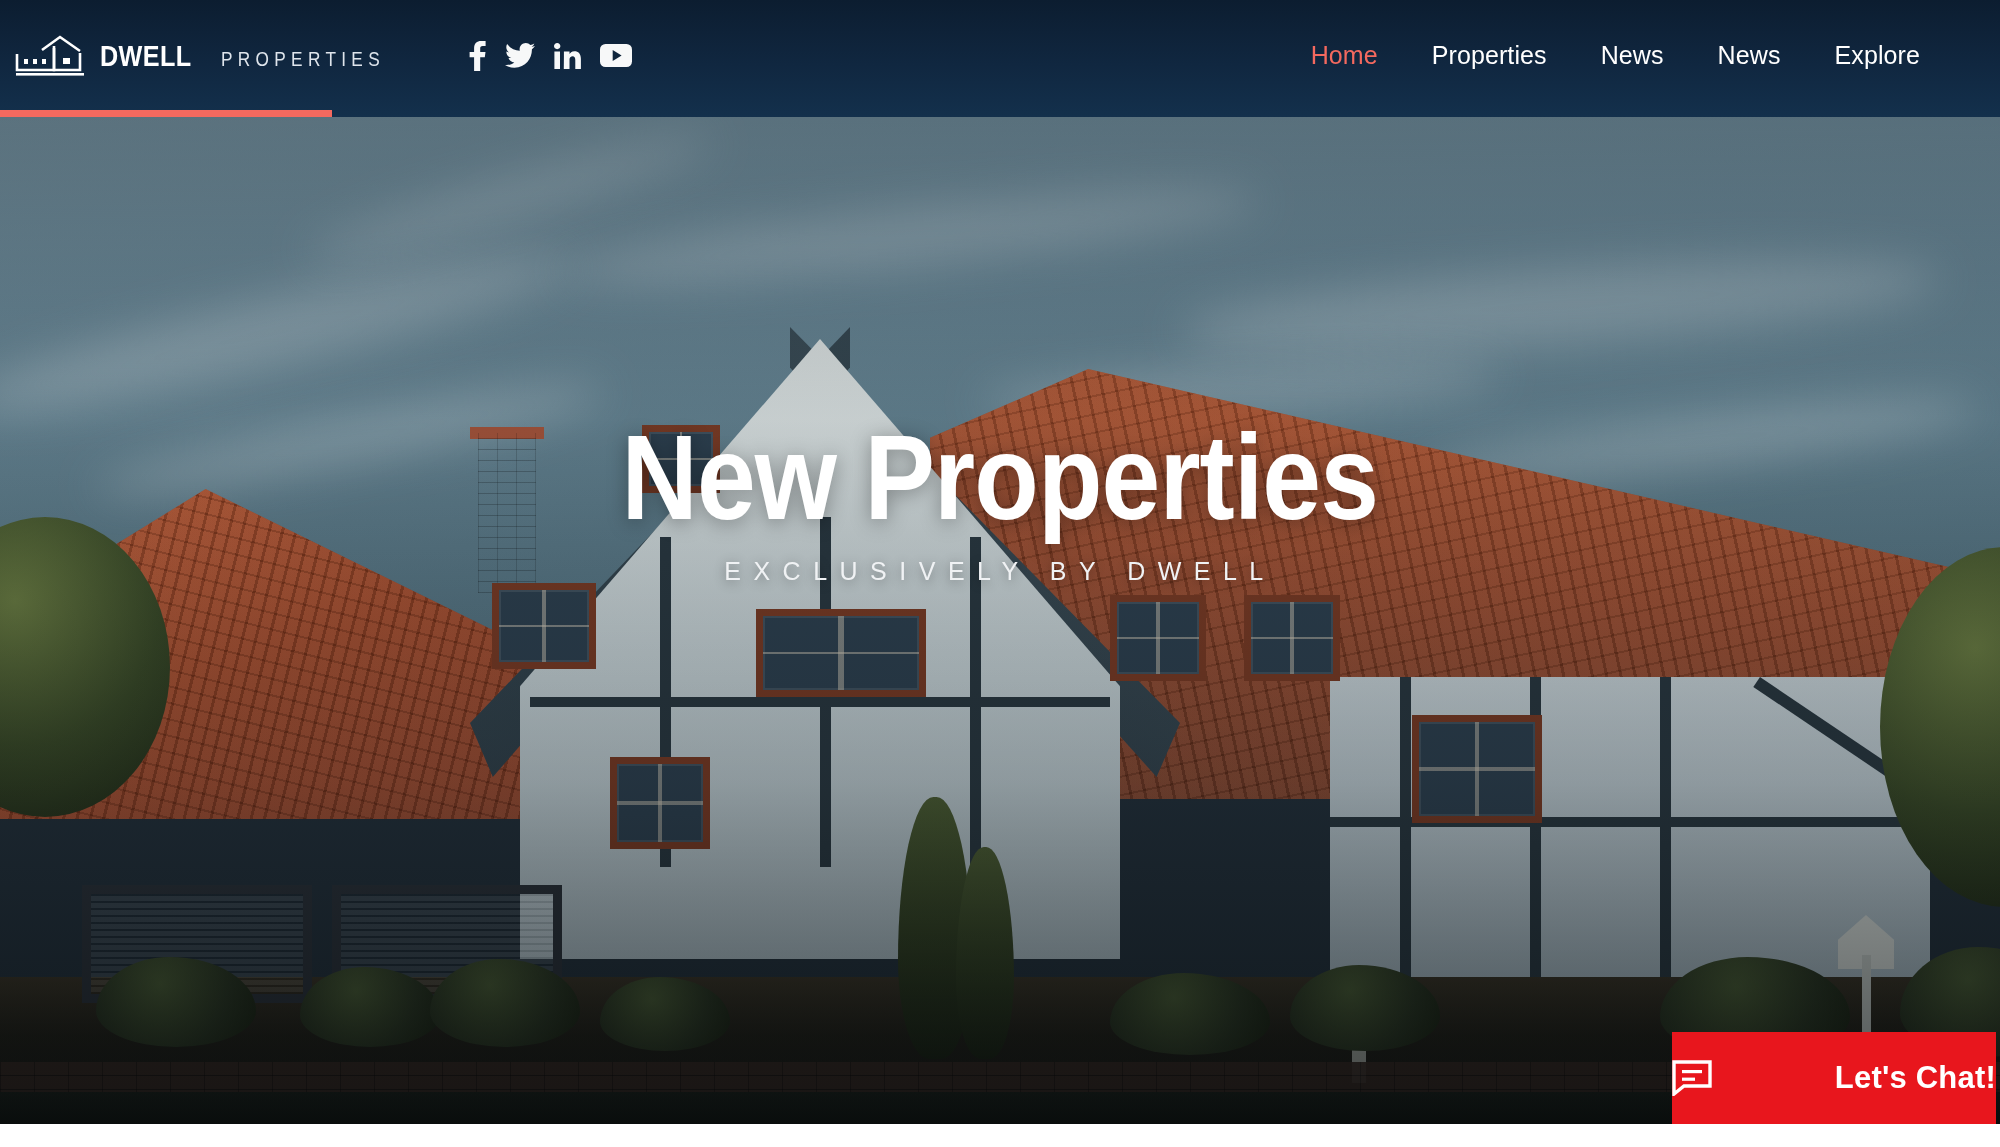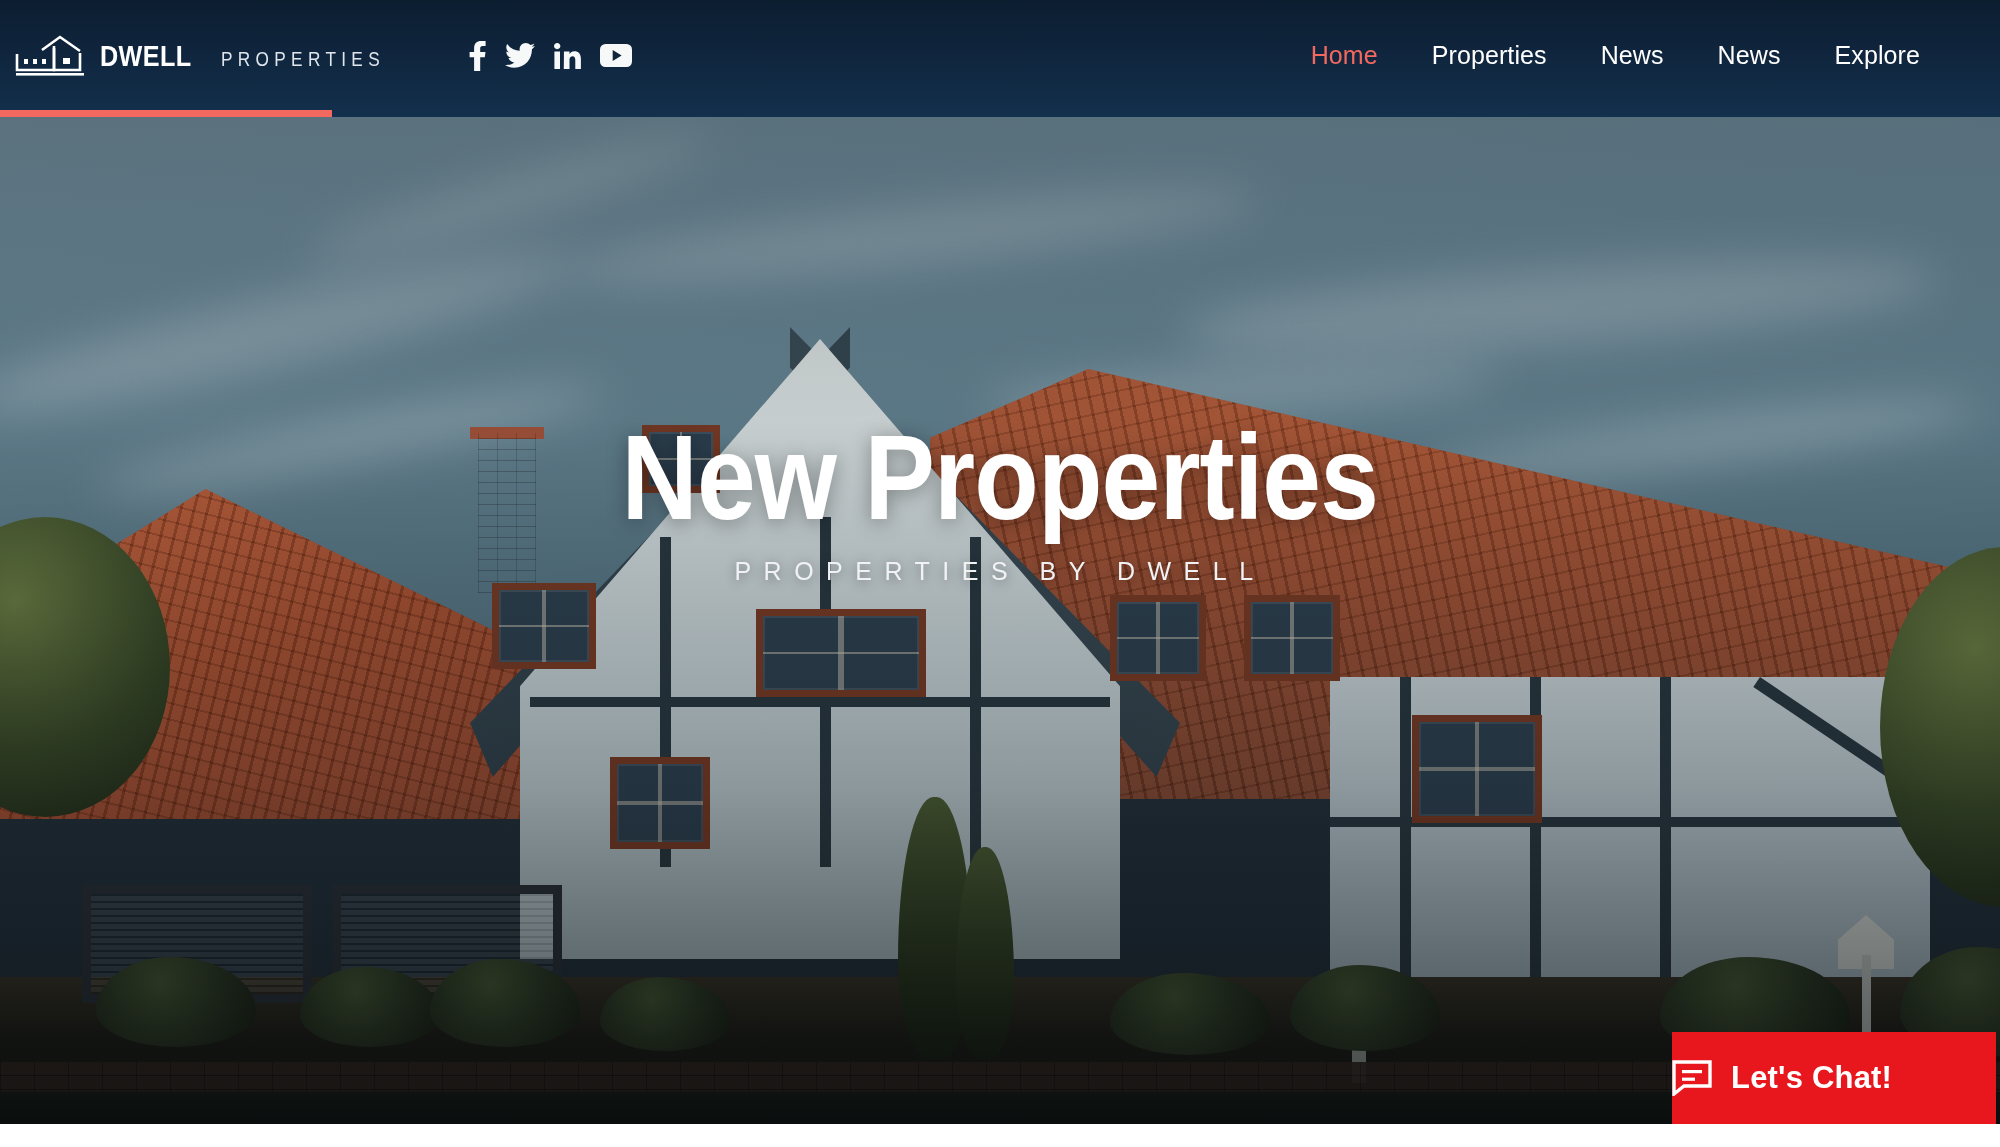--- a/index.html
+++ b/index.html
@@ -189,21 +189,21 @@
     margin-top:103px; width:228px; height:62px;
     background:#e8161d; border:none; color:#ffffff; cursor:pointer;
     font-family:"Liberation Sans Narrow","Liberation Sans",sans-serif;
     font-weight:bold; font-size:28px; letter-spacing:.3px;
   }
 
   
   .chat-btn{
     position:absolute; left:1672px; top:1032px; width:324px; height:92px;
     background:#e8161d; border:none; cursor:pointer; z-index:30;
-    display:flex; align-items:center; justify-content:flex-start; gap:19px;
+    display:flex; align-items:center; justify-content:space-between; gap:19px;
   }
   .chat-btn svg{ display:block; }
   .chat-label{
     color:#ffffff; font-family:"Liberation Sans Narrow","Liberation Sans",sans-serif;
     font-weight:bold; font-size:31px; letter-spacing:.2px;
   }
   .page-rest{ position:absolute; left:0; top:1124px; width:2000px; height:23px;
     background:#ffffff; }
 </style>
 </head>
@@ -336,21 +336,21 @@
     <div class="shrub" style="left:1900px;top:830px;width:170px;height:110px;"></div>
     <div class="shrub" style="left:600px;top:860px;width:130px;height:74px;"></div>
 
     <div class="brickwall"></div>
     <div class="lawn"></div>
     <div class="hero-shade"></div>
   </div>
 
   <div class="hero-content">
     <h1 class="hero-title">New Properties</h1>
-    <p class="hero-subtitle">PROPERTIES BY DWELL</p>
+    <p class="hero-subtitle">EXCLUSIVELY BY DWELL</p>
   </div>
 </section>
 
 <button class="chat-btn">
   <span>
     <svg width="40" height="36" viewBox="0 0 40 36" aria-hidden="true">
       <path d="M2 2 H38 V26 H12 L2 34 Z" fill="none" stroke="#ffffff" stroke-width="3.4"></path>
       <rect x="10" y="10" width="20" height="3.2" fill="#ffffff"></rect>
       <rect x="10" y="17.6" width="13" height="3.2" fill="#ffffff"></rect>
     </svg>

